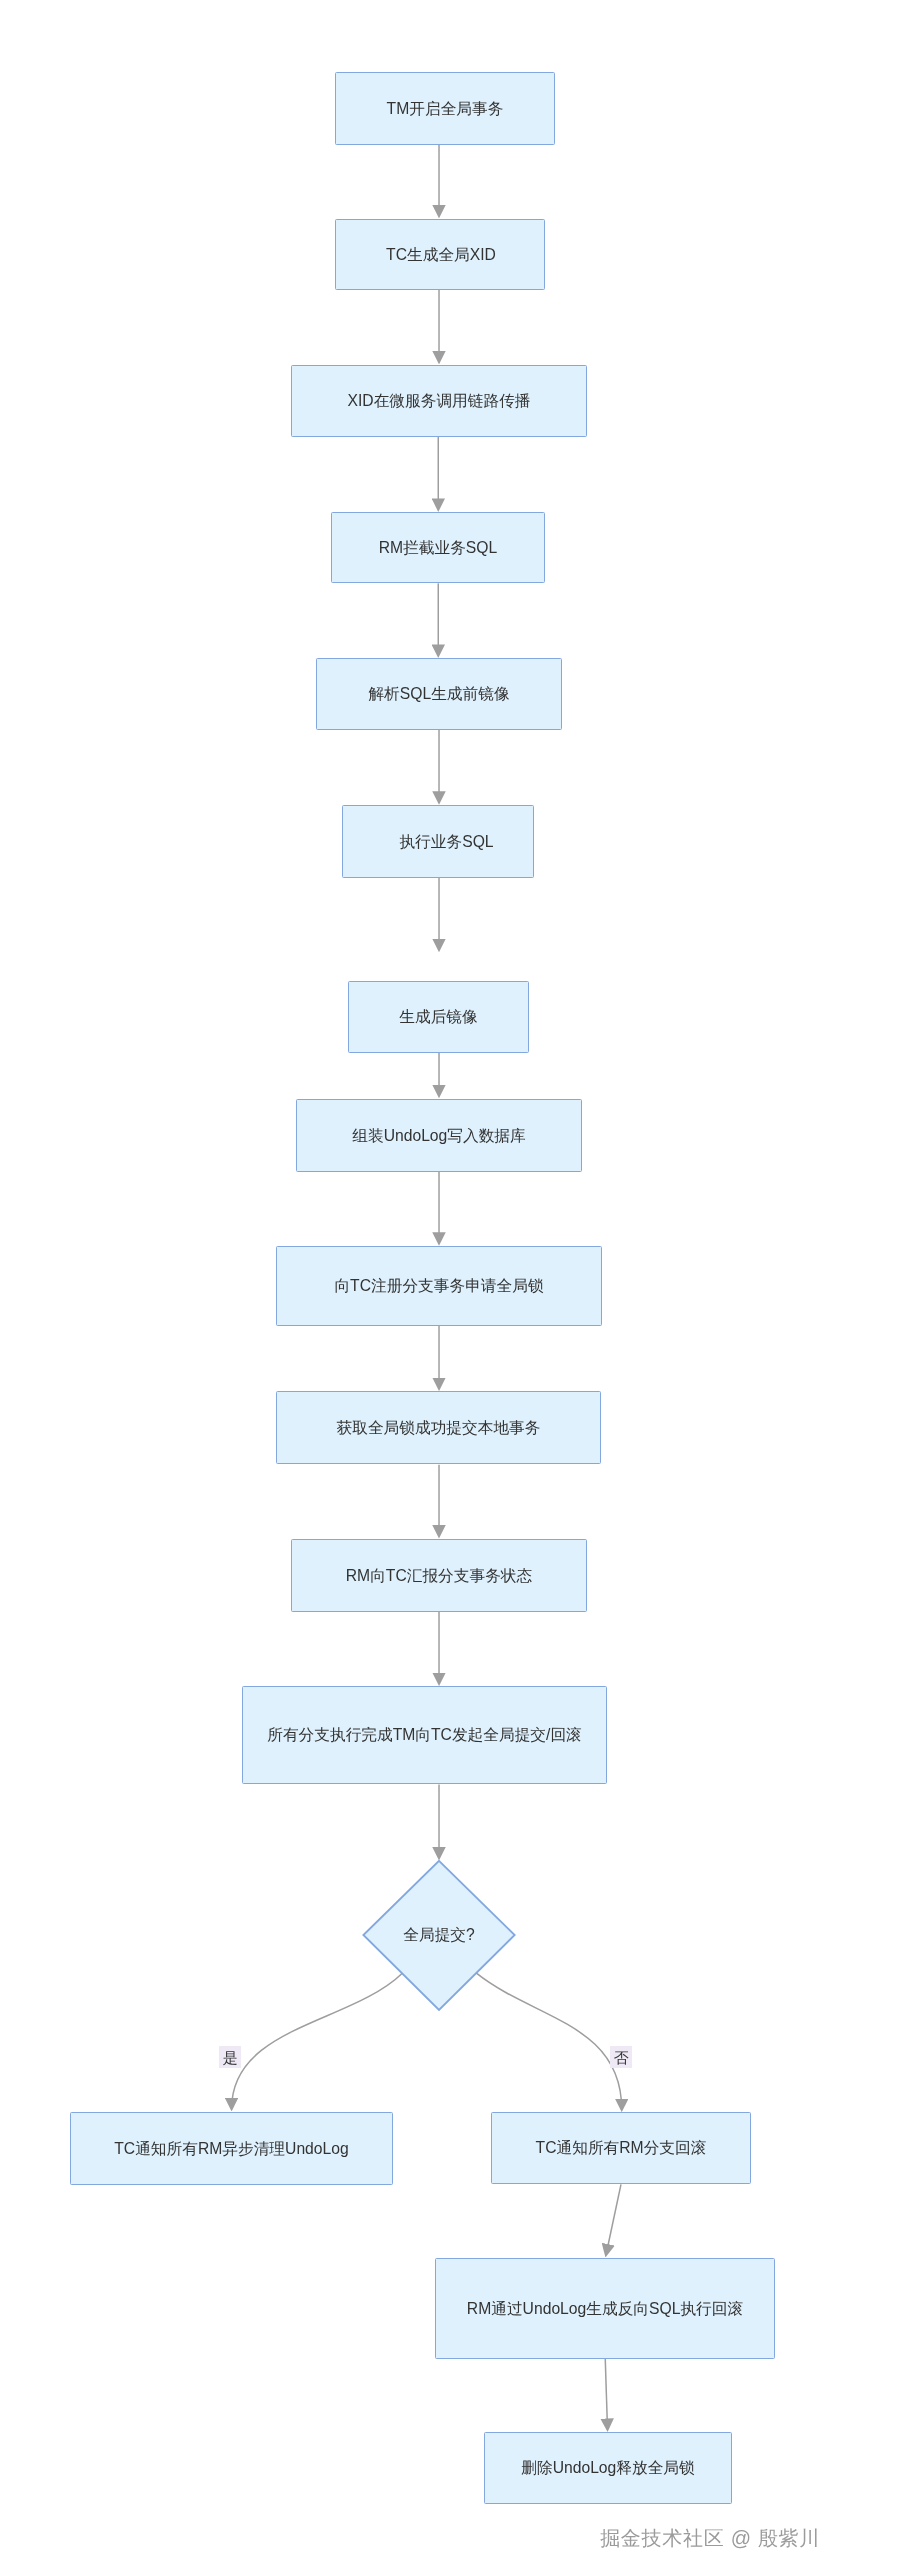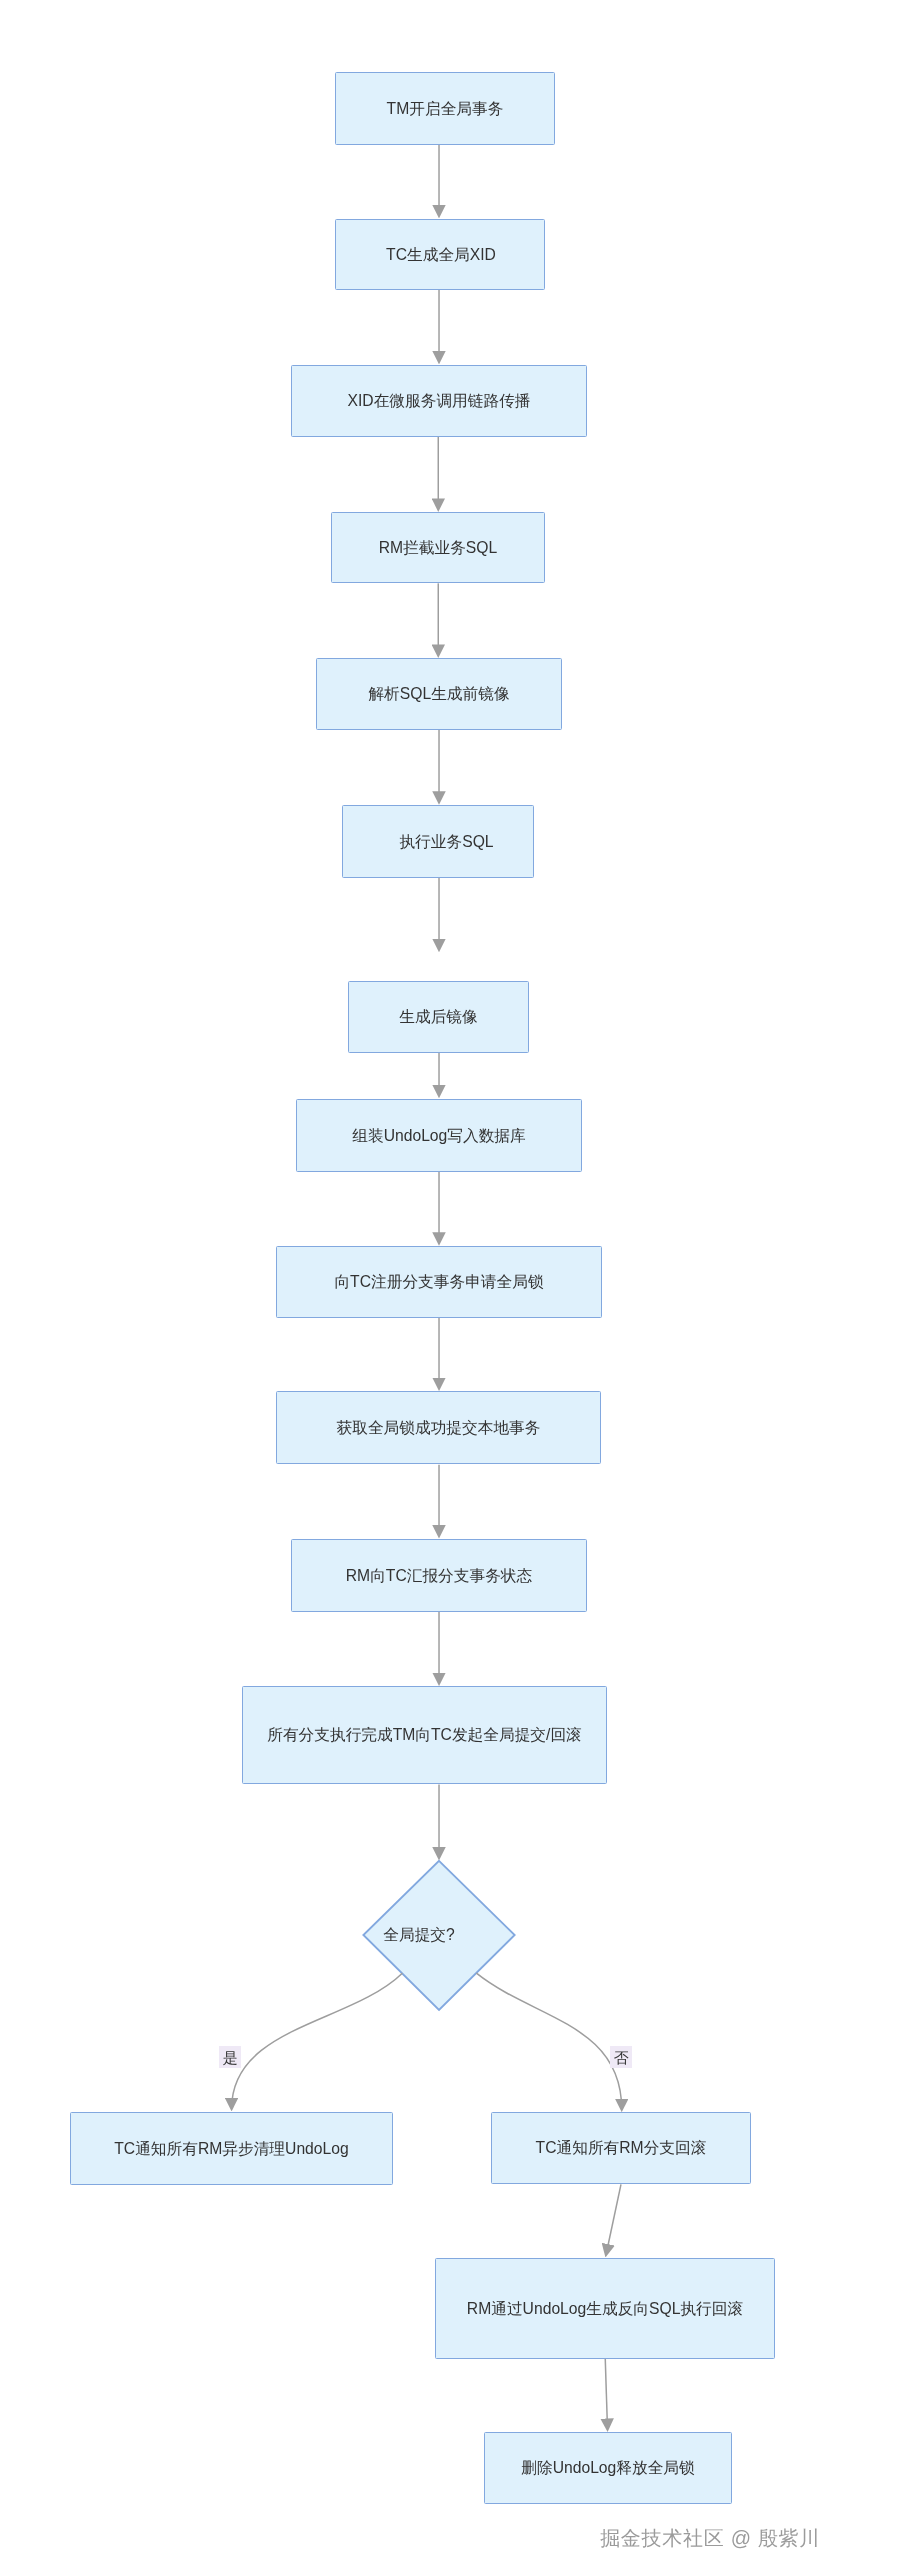--- a/index.html
+++ b/index.html
@@ -91,26 +91,26 @@
   </svg>
 
   <div class="node" style="left:335px; top:72px;  width:220px; height:73px;">TM开启全局事务</div>
   <div class="node" style="left:335px; top:219px; width:210px; height:71px;padding-left:14px;">TC生成全局XID</div>
   <div class="node" style="left:291px; top:365px; width:296px; height:72px;">XID在微服务调用链路传播</div>
   <div class="node" style="left:331px; top:512px; width:214px; height:71px;">RM拦截业务SQL</div>
   <div class="node" style="left:316px; top:658px; width:246px; height:72px;">解析SQL生成前镜像</div>
   <div class="node" style="left:342px; top:805px; width:192px; height:73px;padding-left:29px;">执行业务SQL</div>
   <div class="node" style="left:348px; top:953px; width:181px; height:72px;margin-top:28px;">生成后镜像</div>
   <div class="node" style="left:296px; top:1099px; width:286px; height:73px;">组装UndoLog写入数据库</div>
-  <div class="node" style="left:276px; top:1246px; width:326px; height:72px;">向TC注册分支事务申请全局锁</div>
+  <div class="node" style="left:276px; top:1246px; width:326px; height:80px;">向TC注册分支事务申请全局锁</div>
   <div class="node" style="left:276px; top:1391px; width:325px; height:73px;">获取全局锁成功提交本地事务</div>
   <div class="node" style="left:291px; top:1539px; width:296px; height:73px;">RM向TC汇报分支事务状态</div>
   <div class="node" style="left:242px; top:1686px; width:365px; height:98px;">所有分支执行完成TM向TC发起全局提交/回滚</div>
 
-  <div class="decision-label" style="left:344px; top:1898px; width:150px; height:75px;">全局提交?</div>
+  <div class="decision-label" style="left:364px; top:1898px; width:150px; height:75px;">全局提交?</div>
 
   <div class="edge-label" style="left:219px; top:2046px;">是</div>
   <div class="edge-label" style="left:610px; top:2046px;">否</div>
 
   <div class="node" style="left:70px;  top:2112px; width:323px; height:73px;">TC通知所有RM异步清理UndoLog</div>
   <div class="node" style="left:491px; top:2112px; width:260px; height:72px;">TC通知所有RM分支回滚</div>
   <div class="node" style="left:435px; top:2258px; width:340px; height:101px;">RM通过UndoLog生成反向SQL执行回滚</div>
   <div class="node" style="left:484px; top:2432px; width:248px; height:72px;">删除UndoLog释放全局锁</div>
 
   <div class="watermark" style="right:79px; top:2525px;">掘金技术社区 @ 殷紫川</div>

